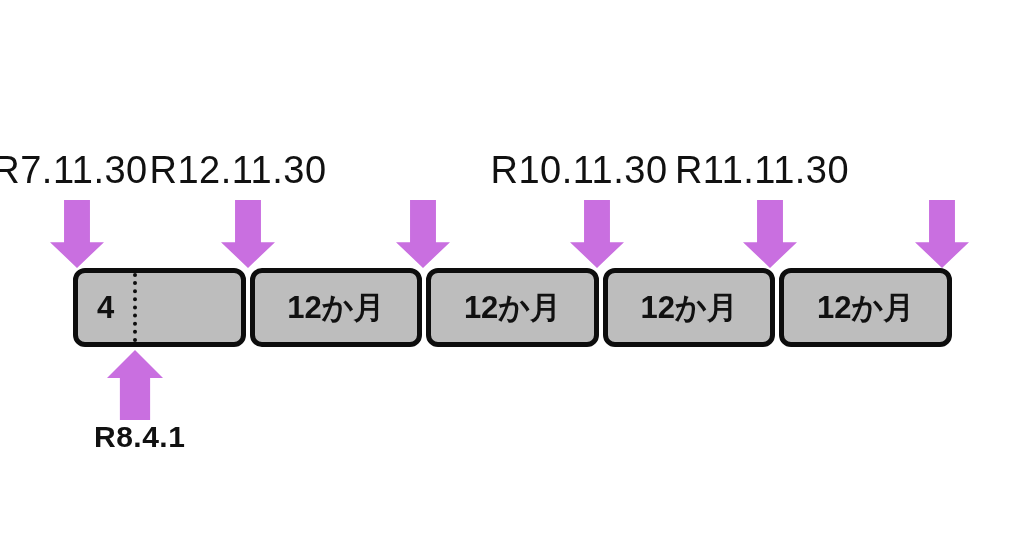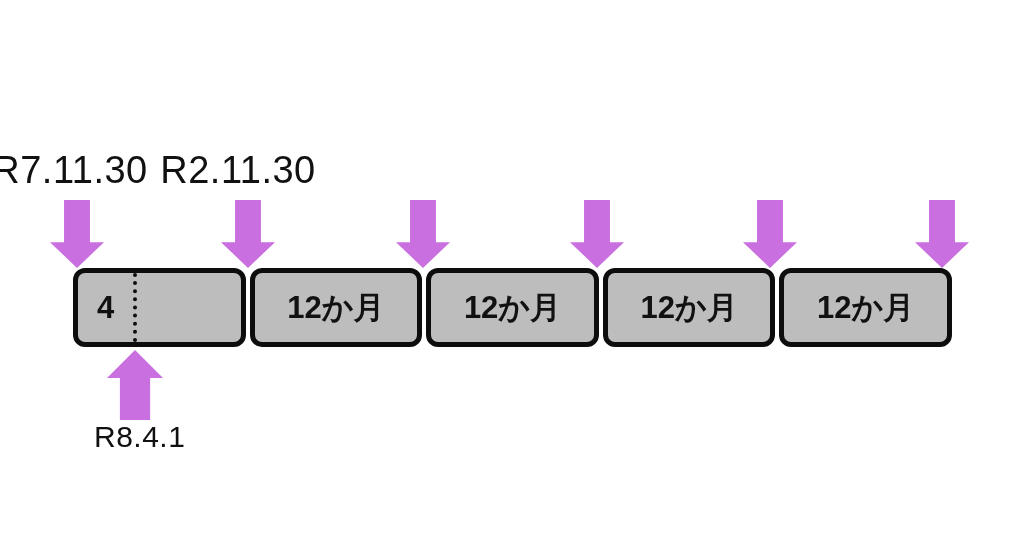--- a/index.html
+++ b/index.html
@@ -87,32 +87,34 @@
     width: 0;
     height: 100%;
     border-left: 4px dotted var(--box_border, #0d0d0d);
   }
   
   .bottom-label {
     position: absolute;
     left: 94px;
     top: 420px;
     font-size: 30px;
-    font-weight: 400;
+    font-weight: 700;
     color: var(--text, #111111);
     letter-spacing: 0.5px;
   }
 </style>
 </head>
 <body>
 
 <div class="canvas">
 
   <div class="date-label" style="left:70px">R7.11.30</div>
-  <div class="date-label" style="left:238px">R2.11.30</div>
+  <div class="date-label" style="left:238px">R12.11.30</div>
+  <div class="date-label" style="left:579px">R10.11.30</div>
+  <div class="date-label" style="left:762px">R11.11.30</div>
 
   <div class="arrow-down" style="left:77px"></div>
   <div class="arrow-down" style="left:248px"></div>
   <div class="arrow-down" style="left:423px"></div>
   <div class="arrow-down" style="left:597px"></div>
   <div class="arrow-down" style="left:770px"></div>
   <div class="arrow-down" style="left:942px"></div>
 
   <div class="boxes">
     <div class="box box-split">

